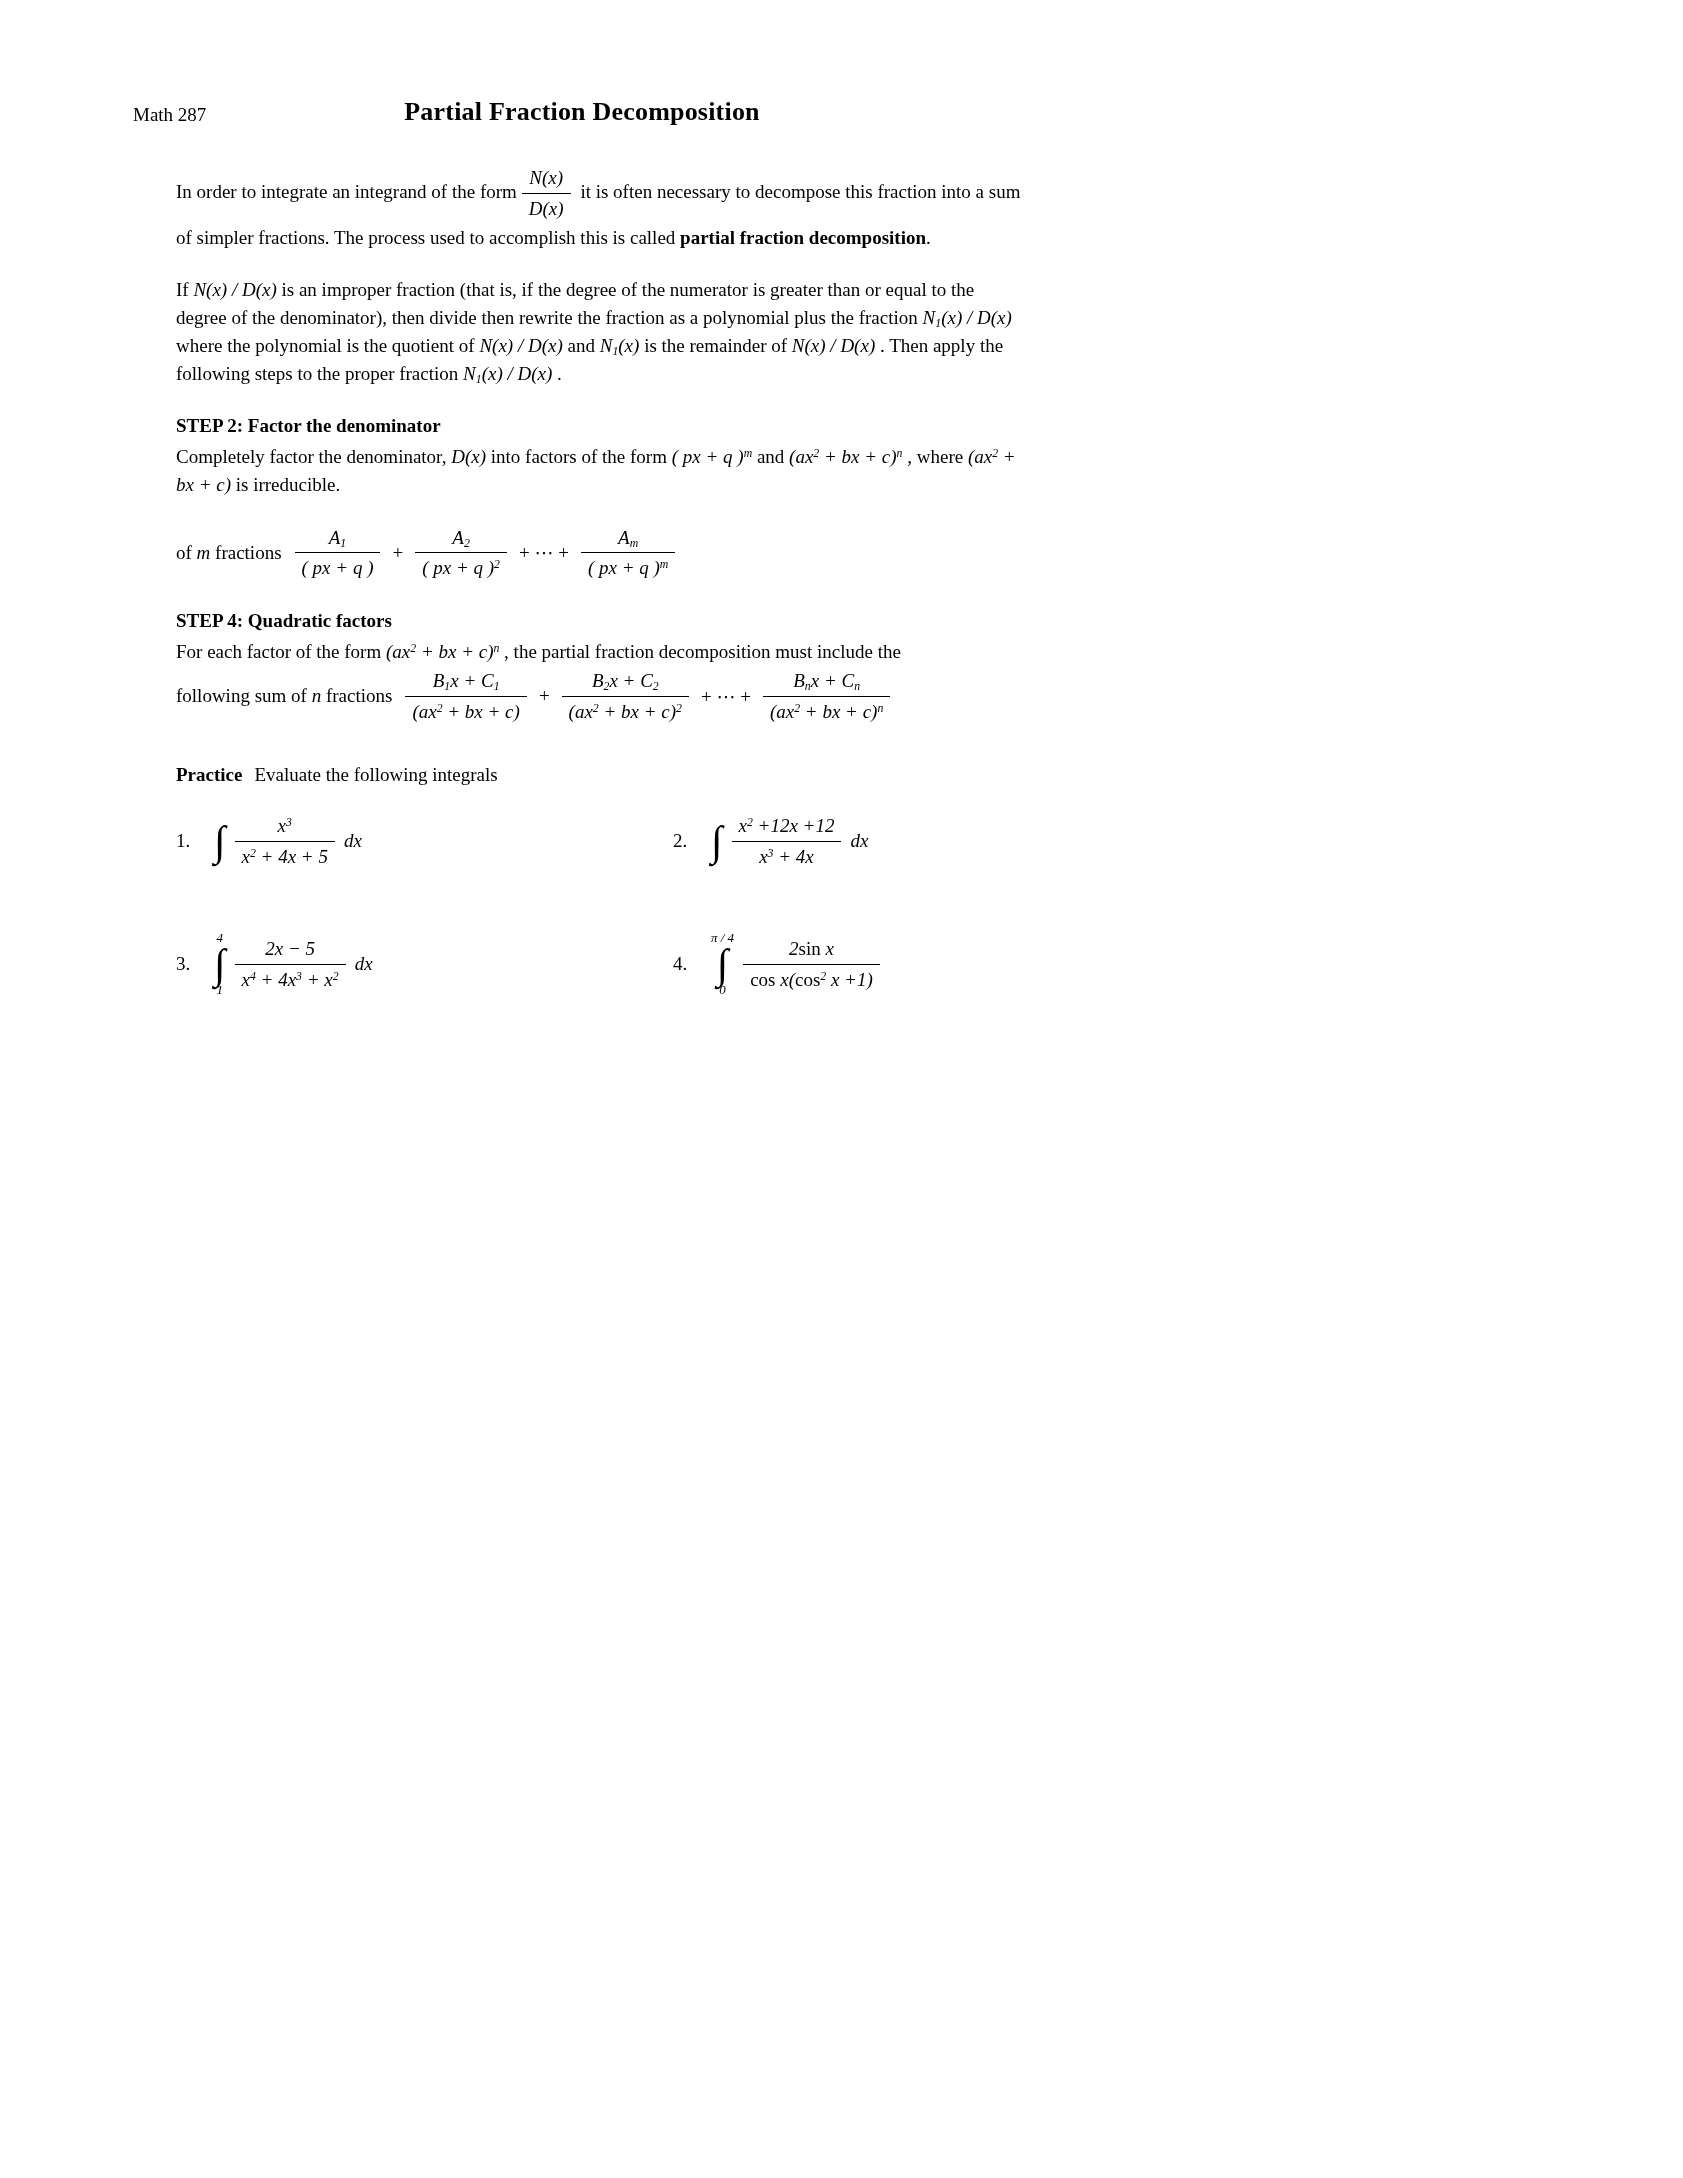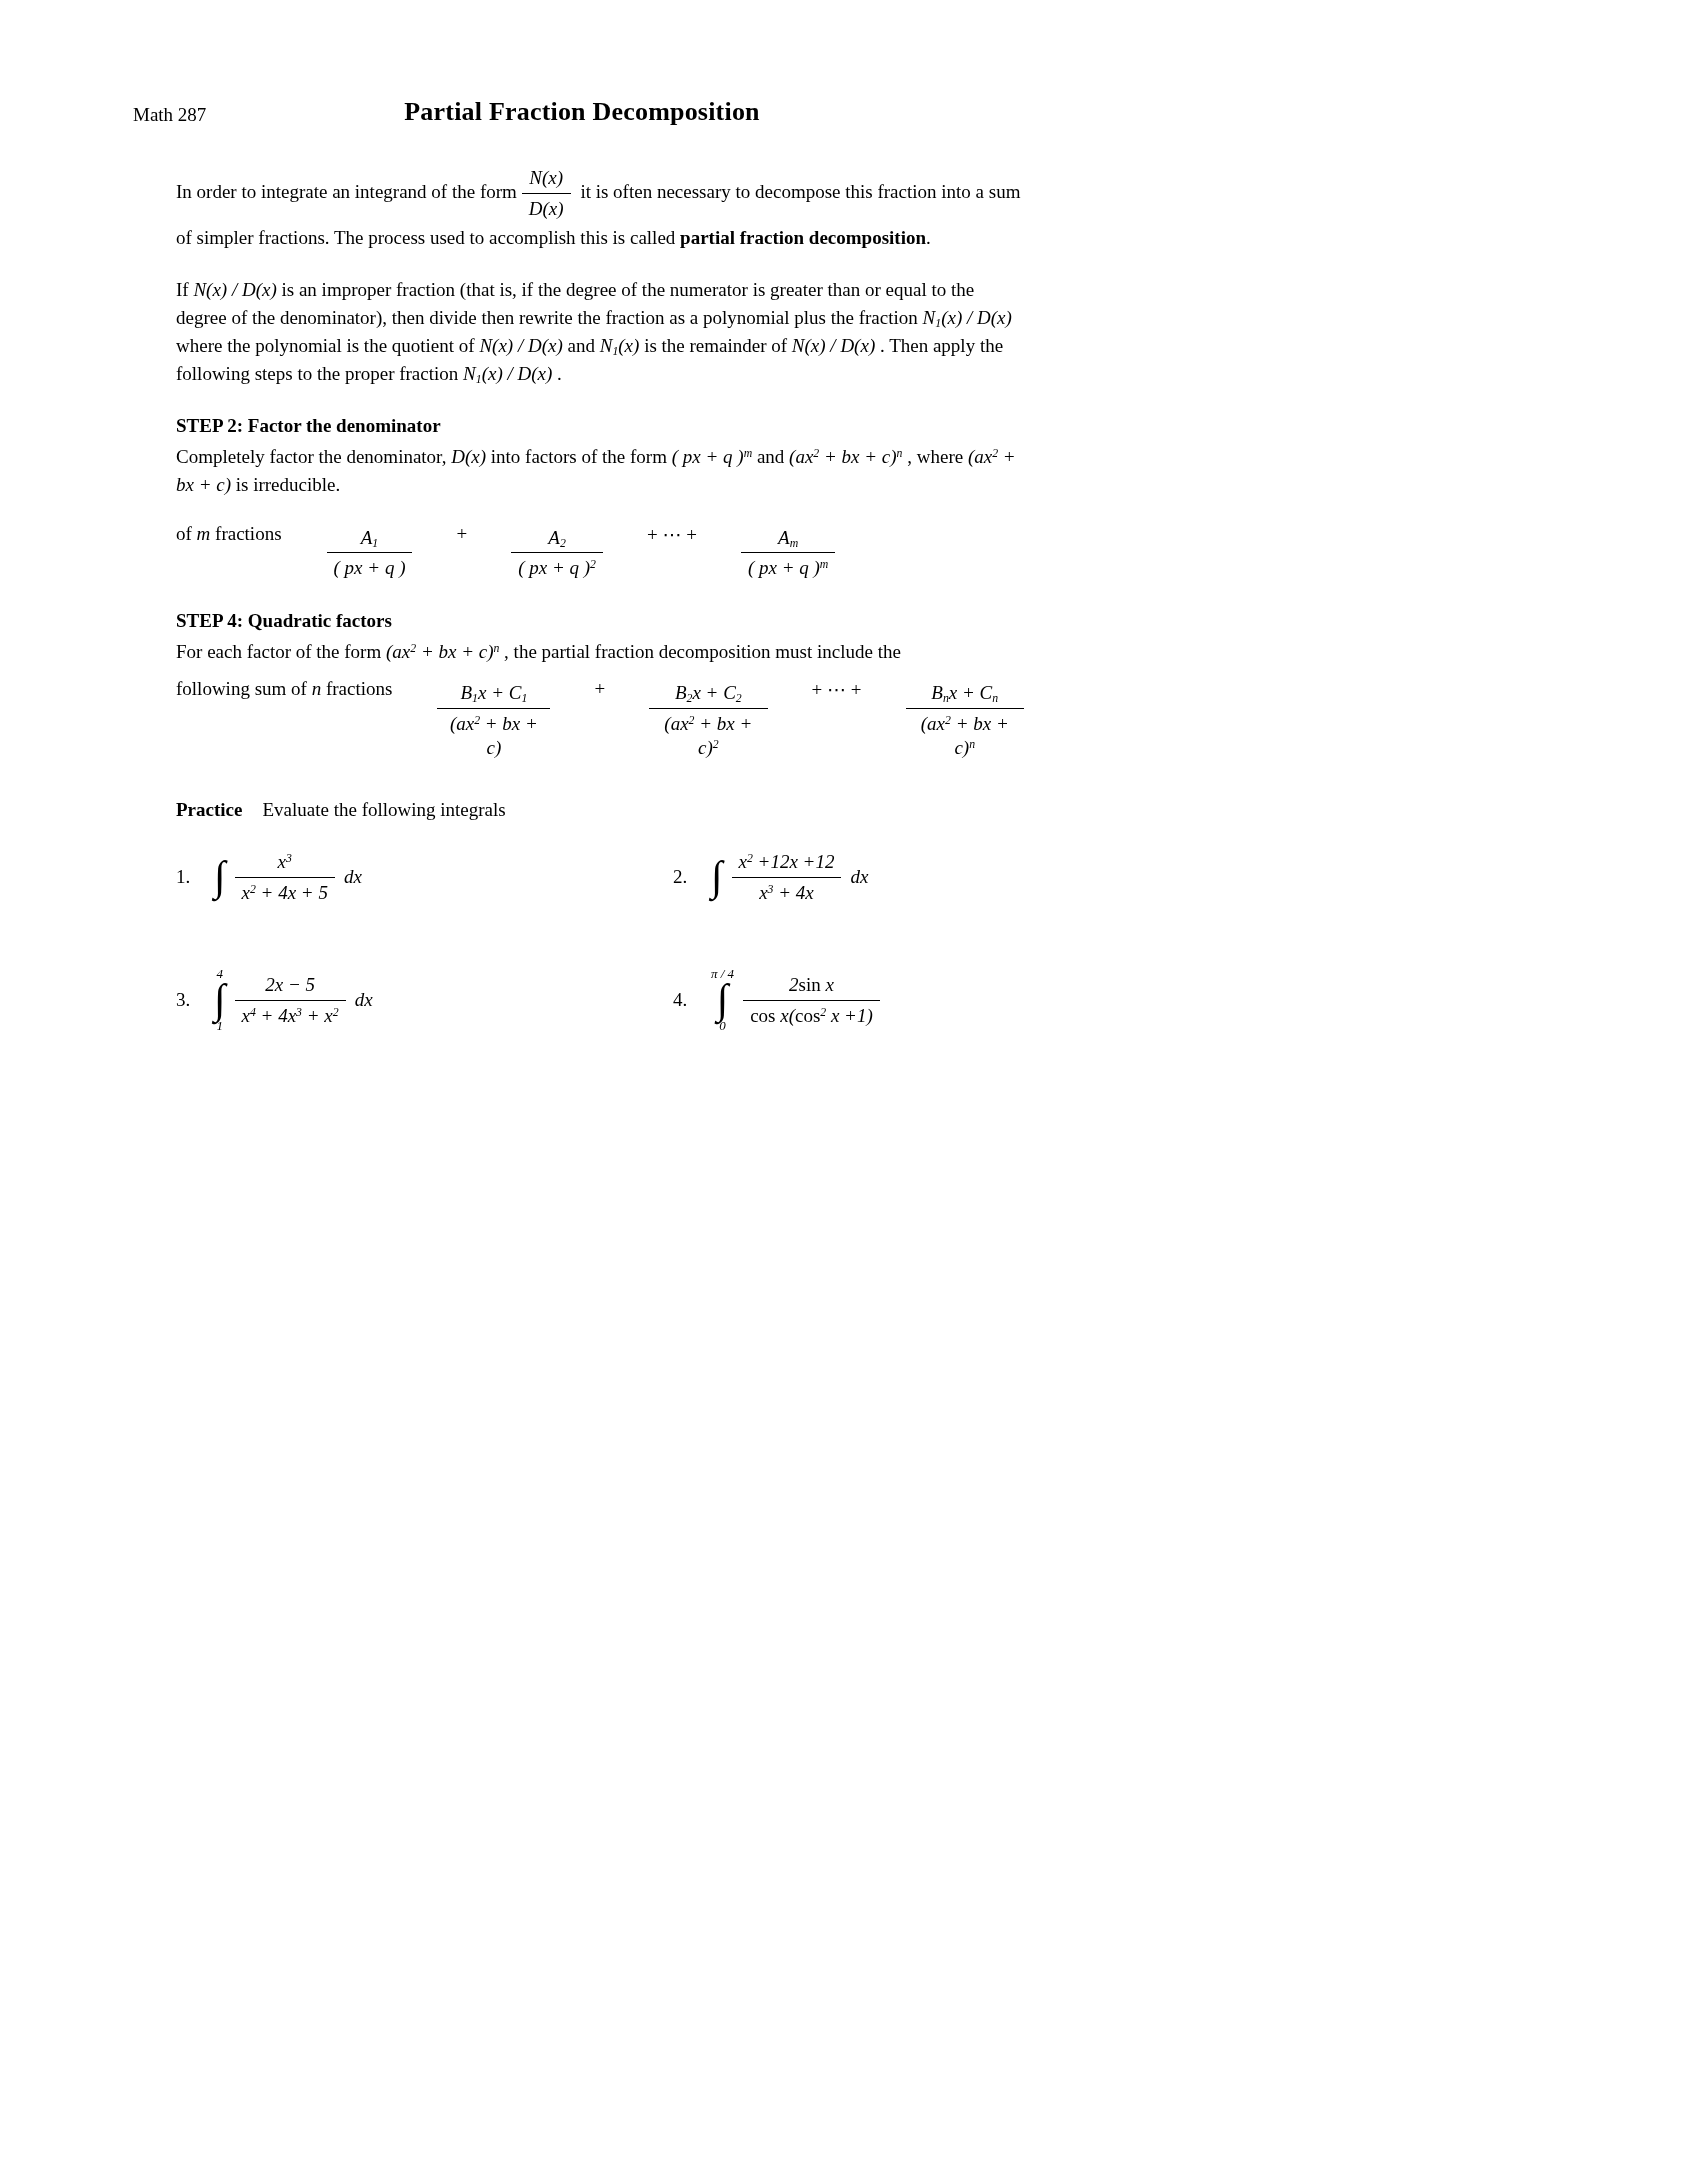--- a/index.html
+++ b/index.html
@@ -25,26 +25,26 @@
   .mi { font-style: italic; }
   .up { font-style: normal; text-align: right; }
   sup, sub { font-size: 0.62em; line-height: 0; }
   sup { vertical-align: 0.55em; }
   sub { vertical-align: -0.25em; }
 
   .frac { display: inline-block; vertical-align: middle; text-align: center; margin: 2px 5px; line-height: 1.25; }
   .frac .num { display: block; padding: 1px 7px 3px; border-bottom: 1.4px solid #000; }
   .frac .den { display: block; padding: 3px 7px 1px; }
 
-  .formula-line { display: flex; margin-top: 12px; flex-wrap: nowrap; gap: 32px; }
+  .formula-line { display: flex; align-items: center; flex-wrap: nowrap; }
   .formula-lead { margin-right: 8px; white-space: nowrap; }
   .op { margin: 0 7px; white-space: nowrap; }
 
   .practice-line { margin: 34px 0 20px; }
-  .practice-label { font-weight: bold; margin-right: 20px; }
+  .practice-label { font-weight: bold; margin-right: 12px; }
 
   .problems { display: grid; grid-template-columns: 497px auto; row-gap: 57px; }
   .problem { display: flex; align-items: center; }
   .prob-num { width: 38px; flex: 0 0 38px; }
   .int-col { display: inline-flex; flex-direction: column; align-items: center; margin-right: 4px; }
   .int-bound { font-size: 13px; line-height: 1.1; min-height: 14px; }
   .int-sign { font-size: 42px; line-height: 0.9; font-style: normal; }
   .trail { margin-left: 4px; }
 </style>
 </head>

